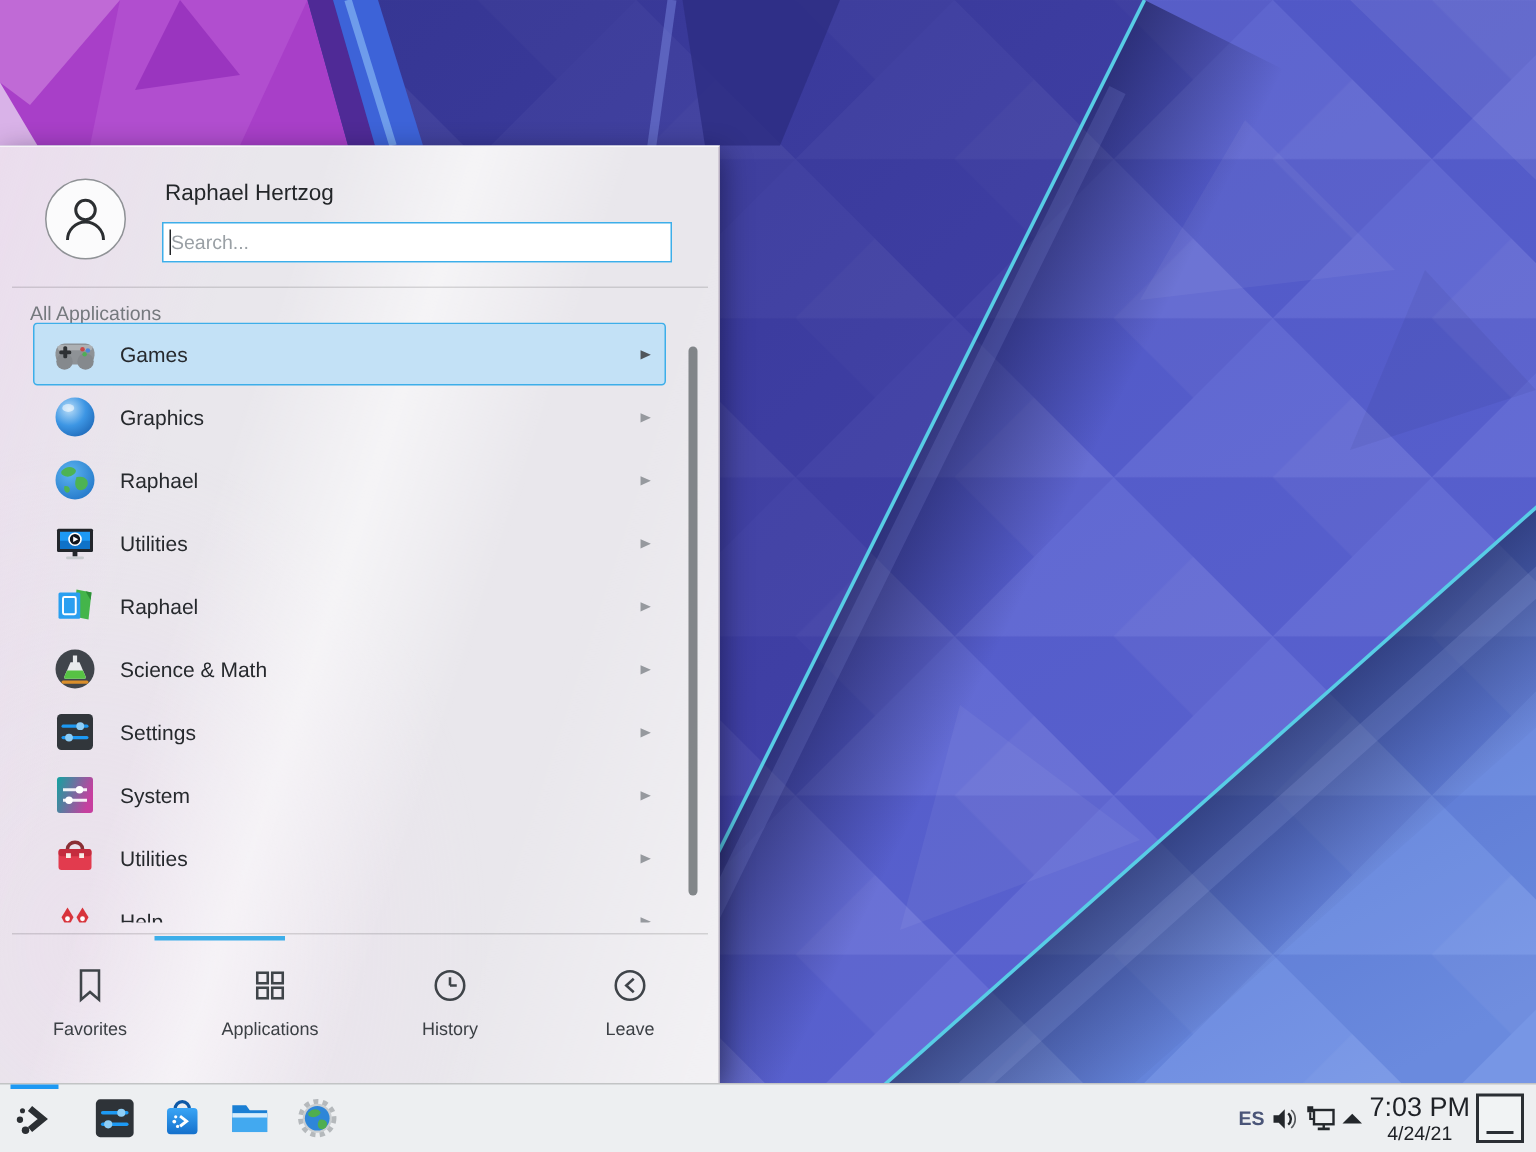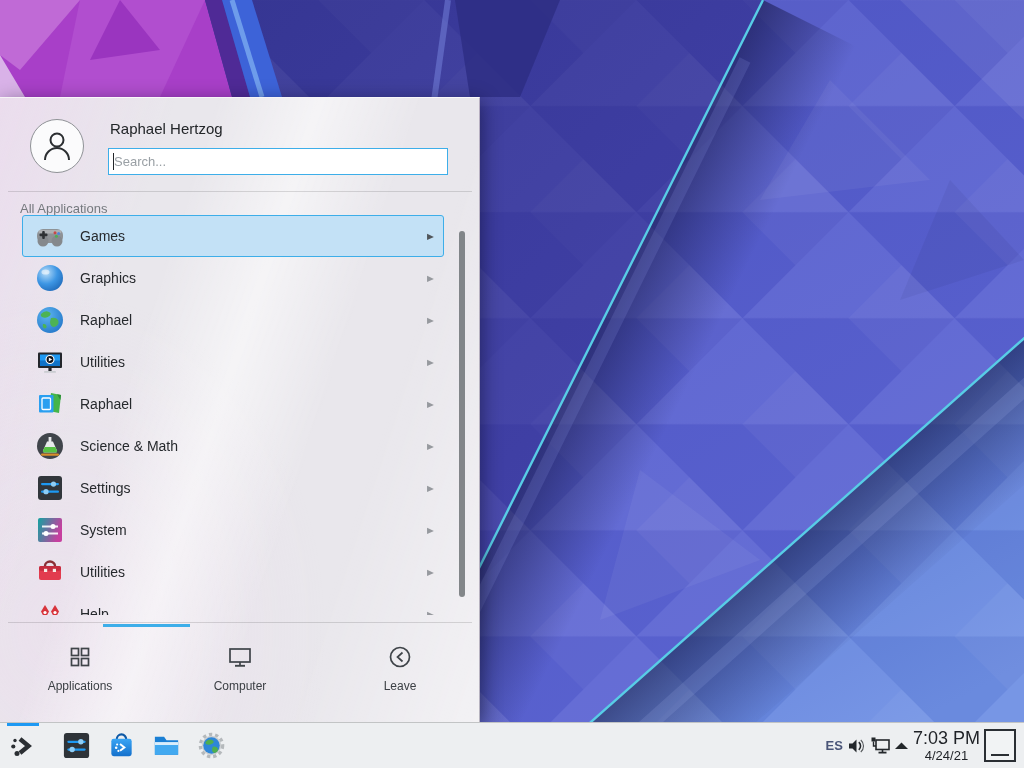--- a/index.html
+++ b/index.html
@@ -297,34 +297,40 @@
   </div>
 
   <div class="scroll-thumb"></div>
 
   <div class="divider" style="top:524px"></div>
   <div class="tab-indicator"></div>
 
   <div class="tabbar">
     <div class="tab">
       <svg width="30" height="30" viewBox="0 0 30 30">
+        <path d="M9,5 h12 v19.5 l-6,-5.2 l-6,5.2 z" fill="none" stroke="#3f4449" stroke-width="1.7"></path>
+      </svg>
+      <span class="tab-label">Favorites</span>
+    </div>
+    <div class="tab">
+      <svg width="30" height="30" viewBox="0 0 30 30">
         <rect x="6.5" y="6.5" width="7" height="7" fill="none" stroke="#3f4449" stroke-width="1.7"></rect>
         <rect x="16.5" y="6.5" width="7" height="7" fill="none" stroke="#3f4449" stroke-width="1.7"></rect>
         <rect x="6.5" y="16.5" width="7" height="7" fill="none" stroke="#3f4449" stroke-width="1.7"></rect>
         <rect x="16.5" y="16.5" width="7" height="7" fill="none" stroke="#3f4449" stroke-width="1.7"></rect>
       </svg>
       <span class="tab-label">Applications</span>
     </div>
     <div class="tab">
       <svg width="30" height="30" viewBox="0 0 30 30">
-        <rect x="5" y="7" width="20" height="13" fill="none" stroke="#3f4449" stroke-width="1.7"></rect>
-        <line x1="15" y1="20" x2="15" y2="23" stroke="#3f4449" stroke-width="1.7"></line>
-        <line x1="10" y1="23.8" x2="20" y2="23.8" stroke="#3f4449" stroke-width="1.9"></line>
-      </svg>
-      <span class="tab-label">Computer</span>
+        <circle cx="15" cy="15" r="9.5" fill="none" stroke="#3f4449" stroke-width="1.7"></circle>
+        <line x1="15" y1="15" x2="15" y2="9.5" stroke="#3f4449" stroke-width="1.7"></line>
+        <line x1="15" y1="15" x2="19.5" y2="15" stroke="#3f4449" stroke-width="1.7"></line>
+      </svg>
+      <span class="tab-label">History</span>
     </div>
     <div class="tab">
       <svg width="30" height="30" viewBox="0 0 30 30">
         <circle cx="15" cy="15" r="9.5" fill="none" stroke="#3f4449" stroke-width="1.7"></circle>
         <polyline points="17.5,10.5 12.5,15 17.5,19.5" fill="none" stroke="#3f4449" stroke-width="1.7"></polyline>
       </svg>
       <span class="tab-label">Leave</span>
     </div>
   </div>
 </div>

